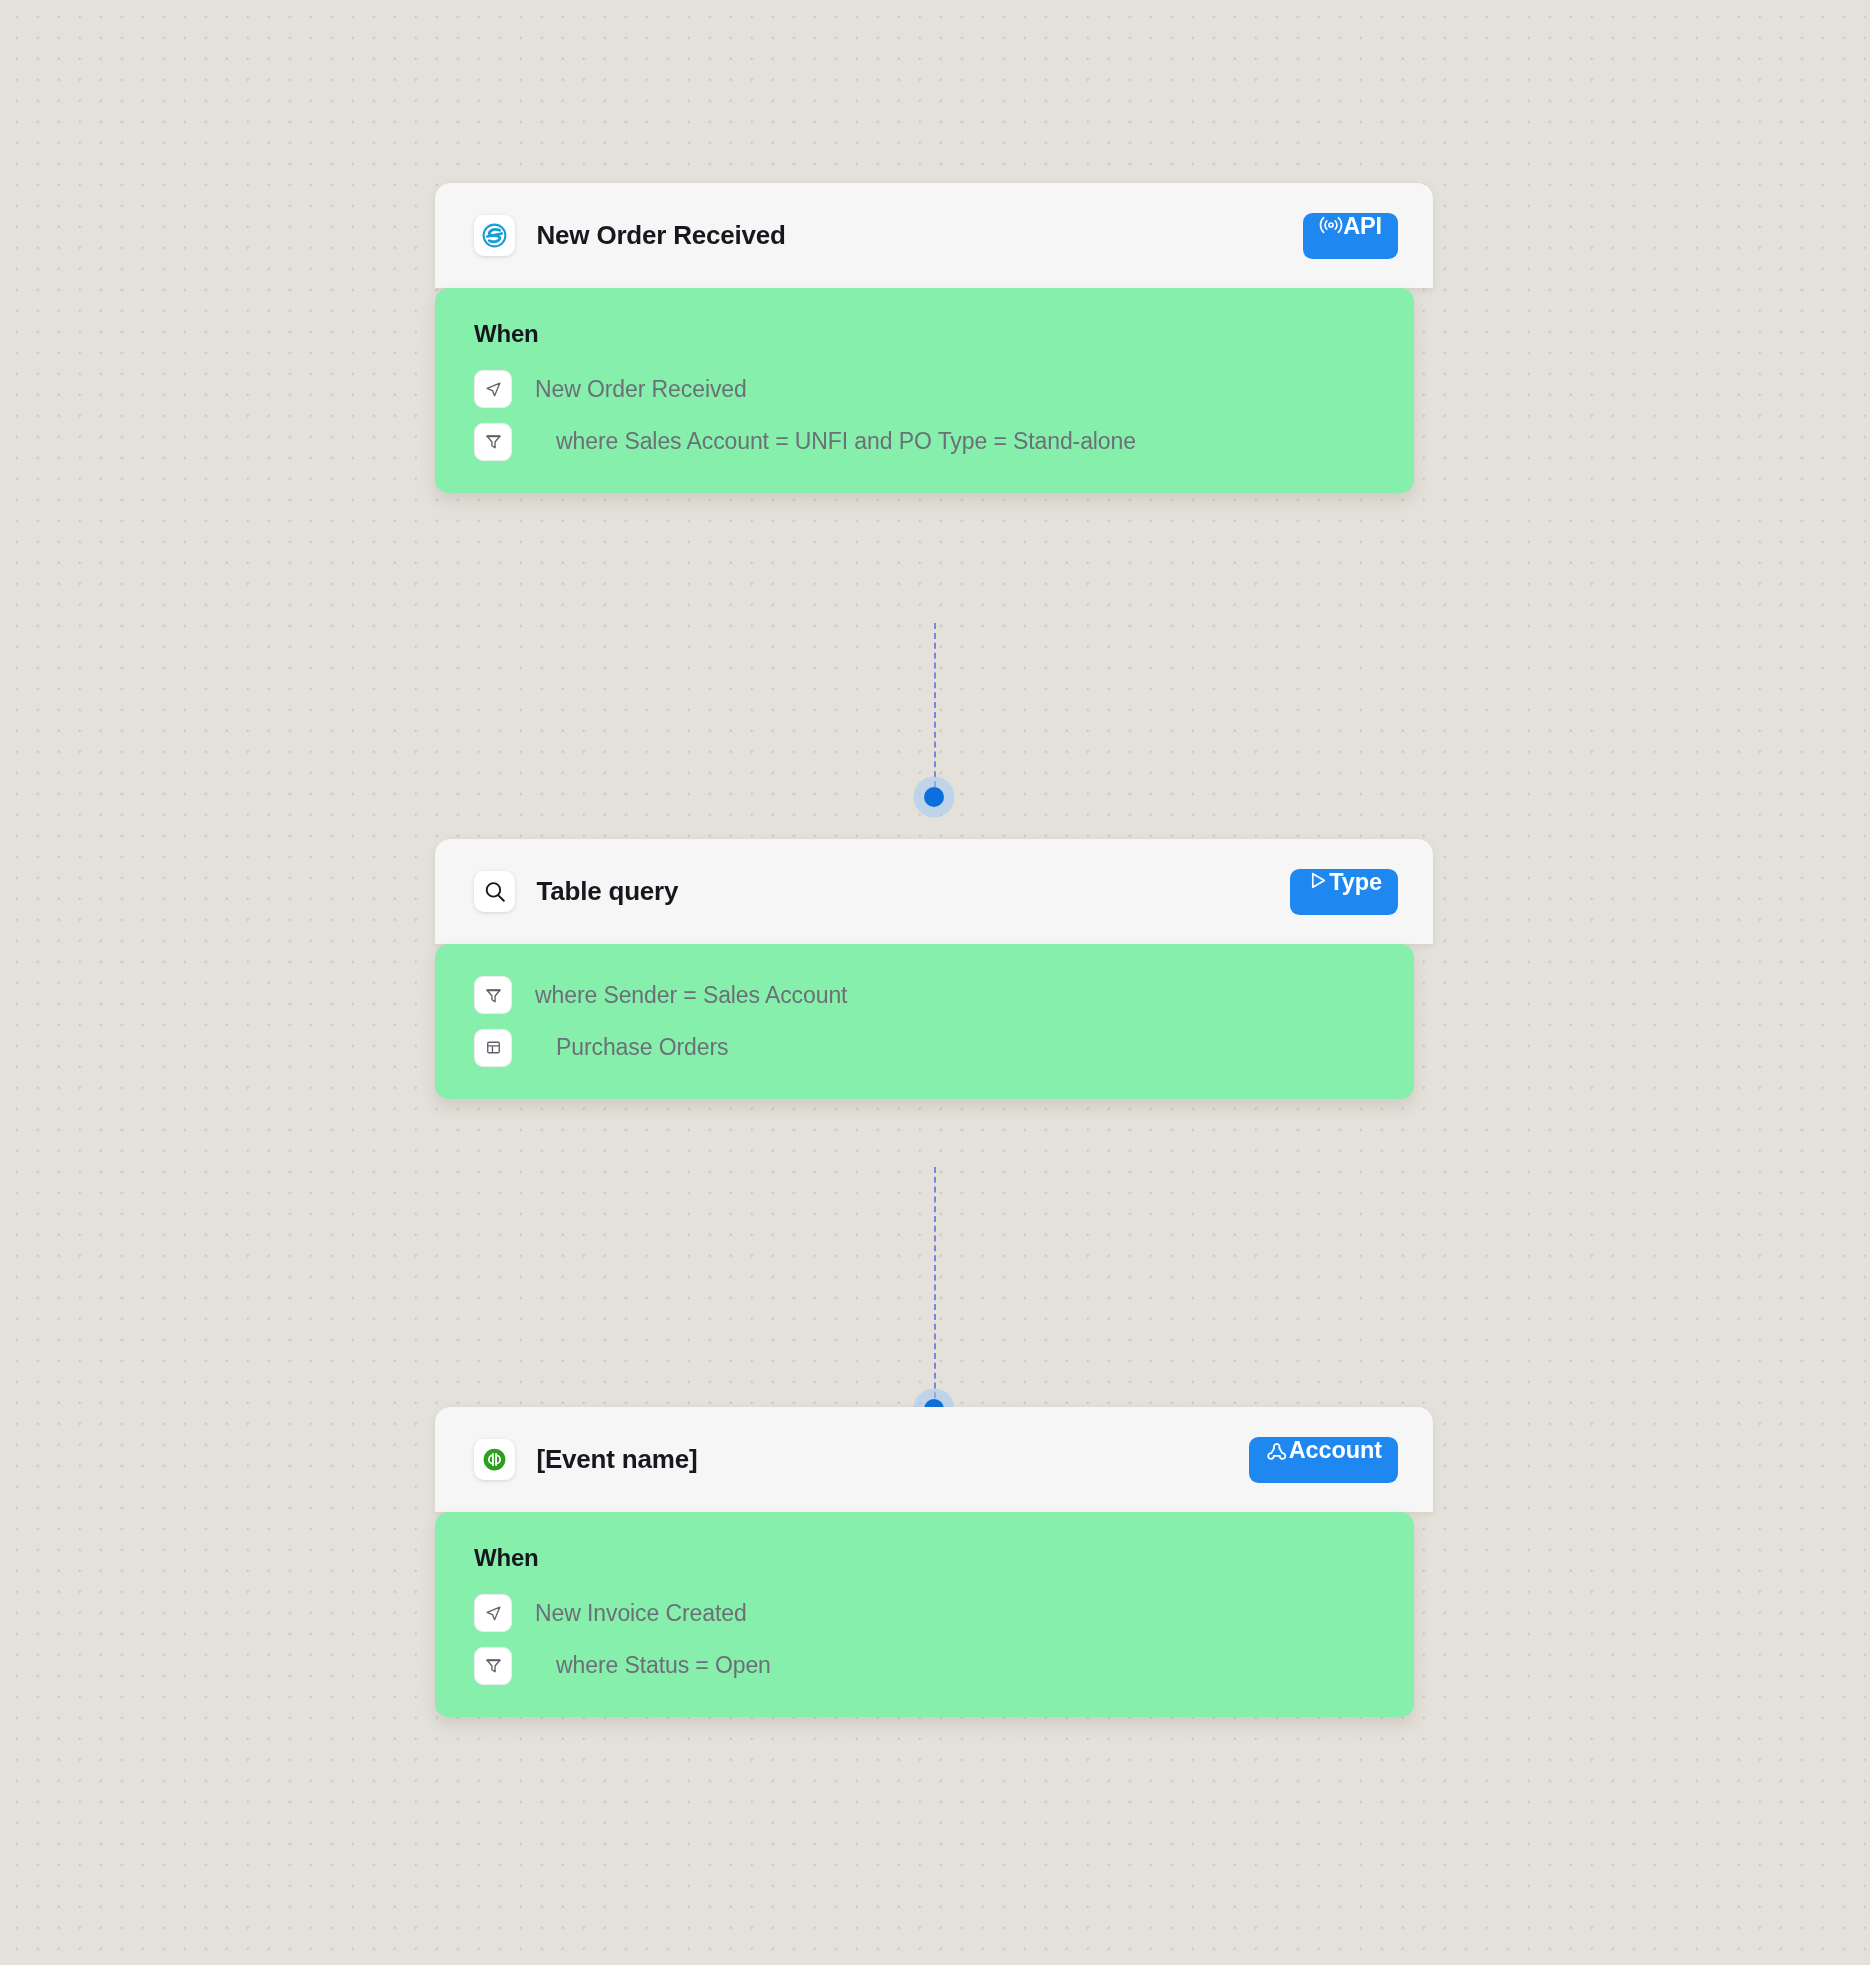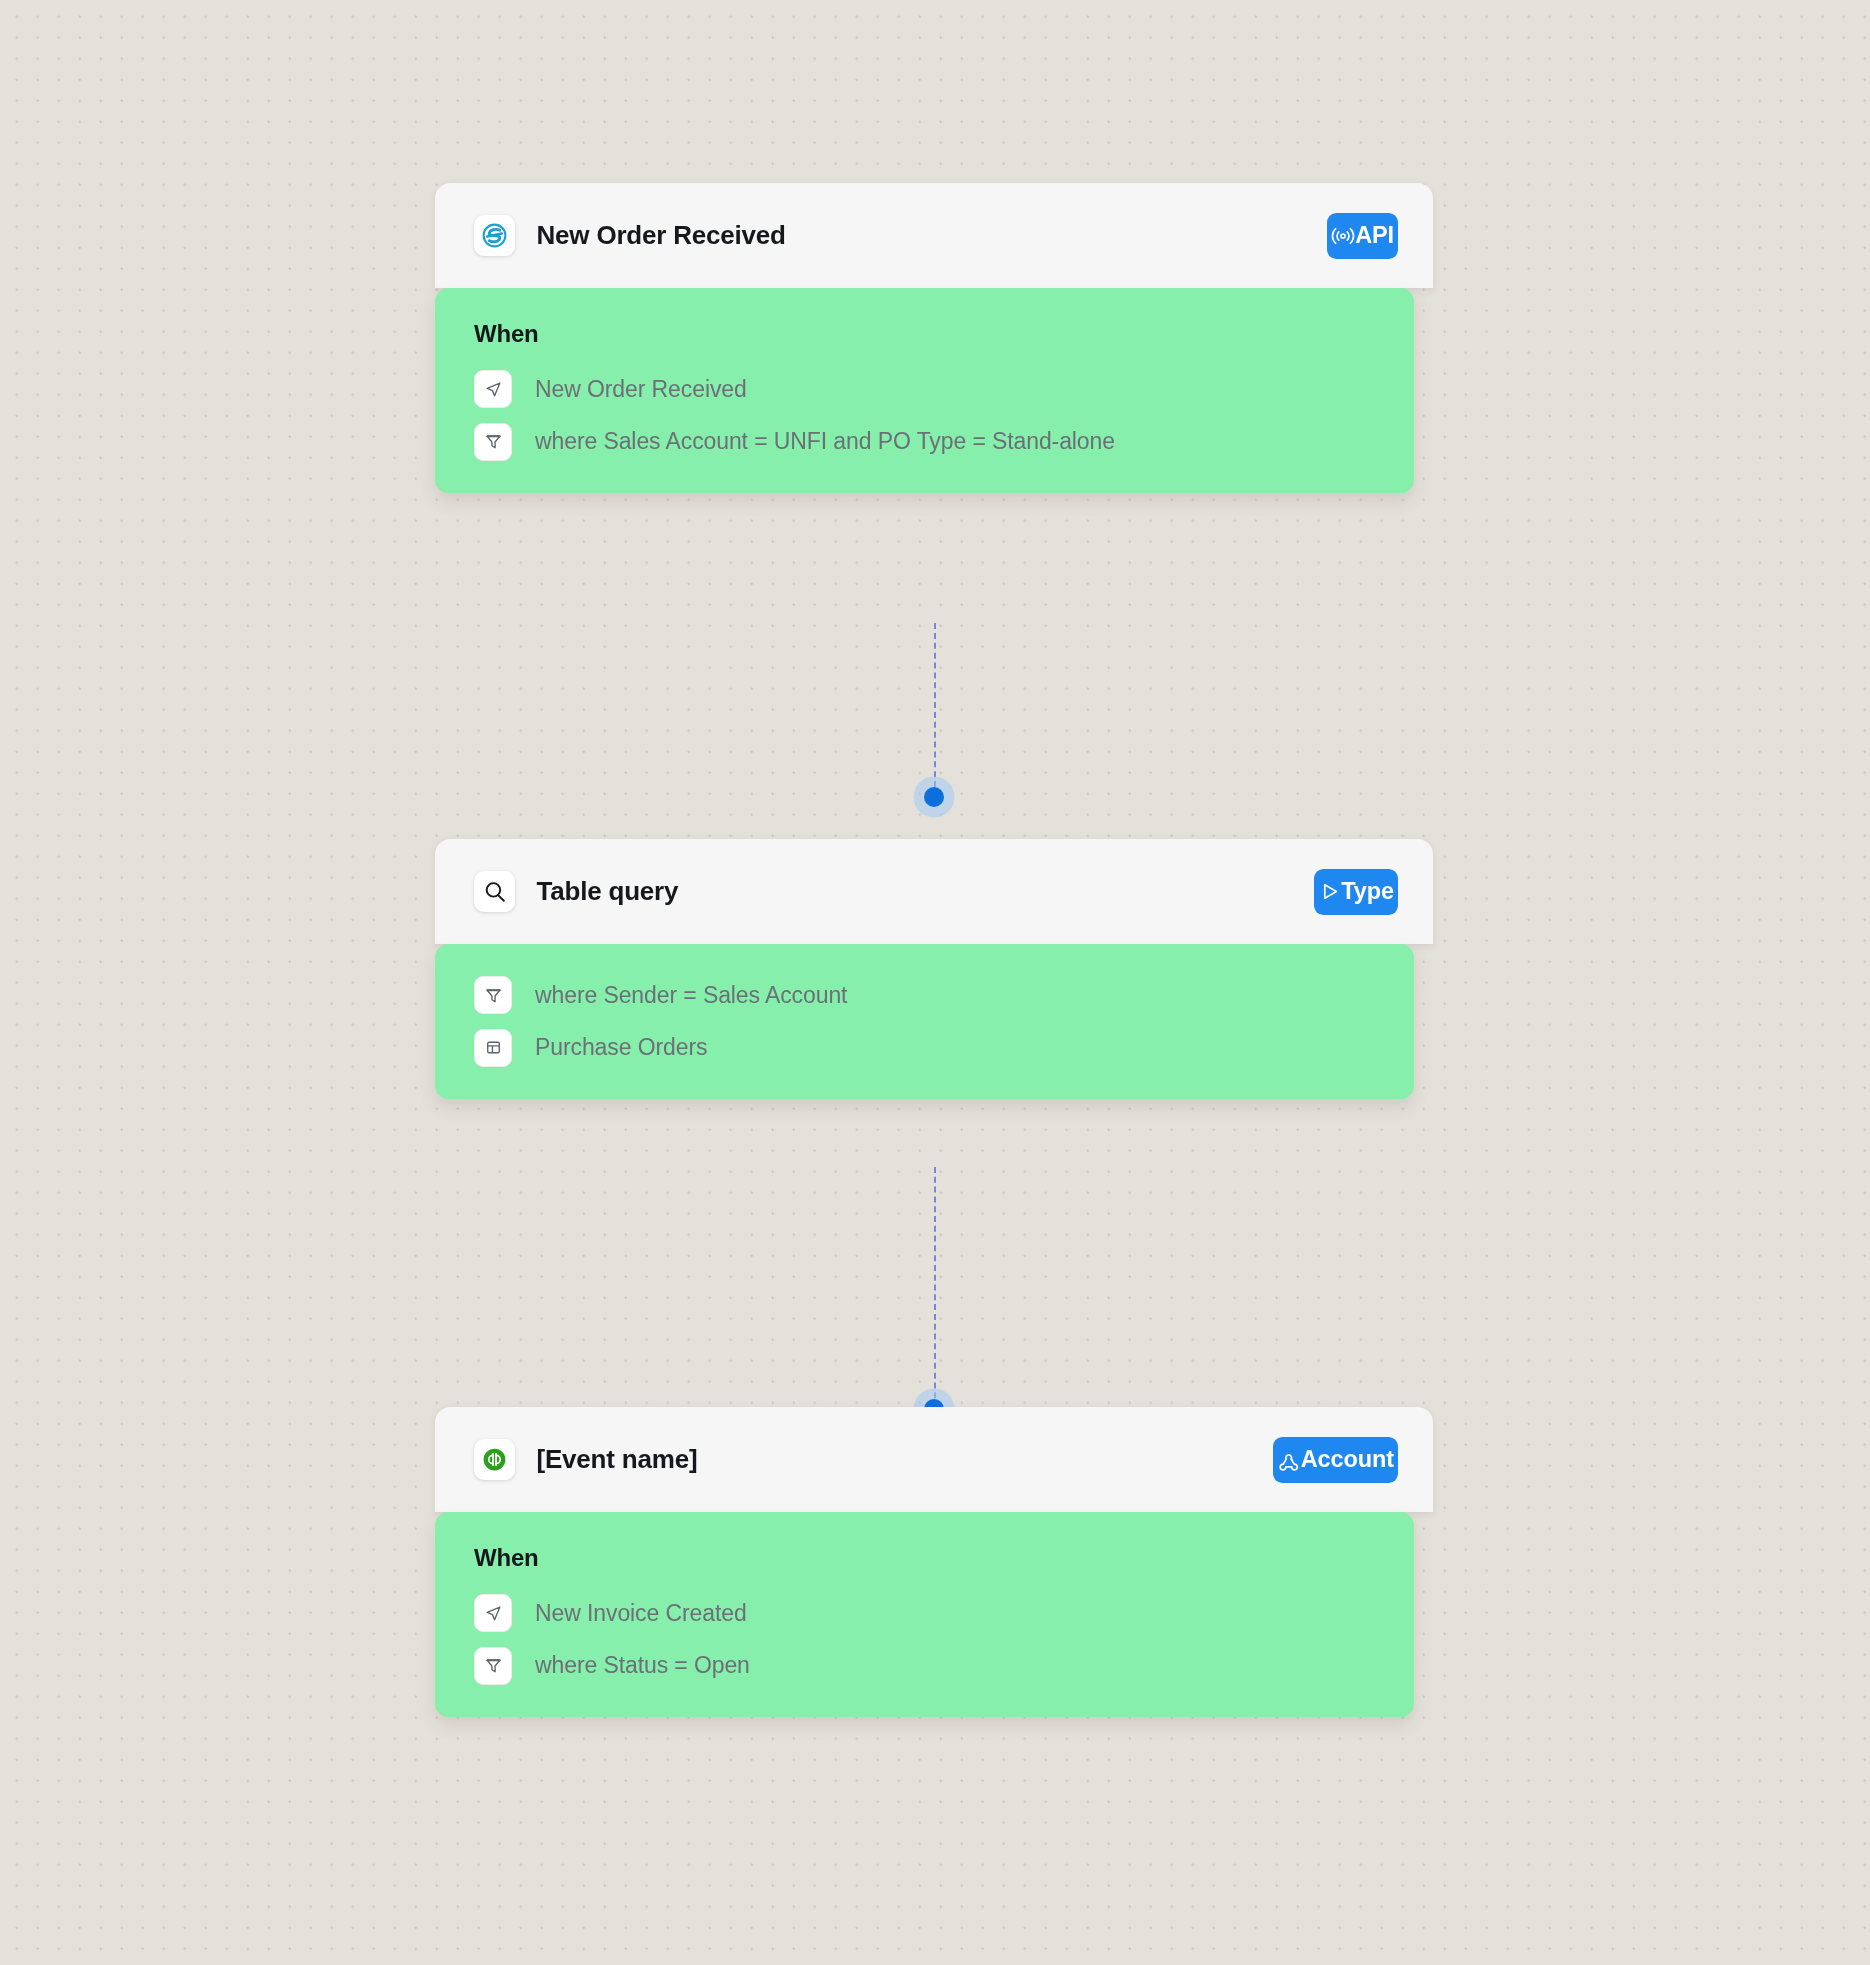--- a/index.html
+++ b/index.html
@@ -102,26 +102,25 @@
     font-weight: bold;
     color: #16181d;
     letter-spacing: -0.2px;
     white-space: nowrap;
   }
 
   .card-spacer { flex: 1 1 auto; }
 
   .badge {
     display: flex;
-    align-items: center;
     gap: 0;
     background: #1f88f0;
     border-radius: 9.4px;
     height: 46px;
-    padding: 0 4px;
+    padding: 0 16px;
     color: #ffffff;
     font-size: 23.5px;
     font-weight: bold;
     letter-spacing: -0.1px;
     cursor: pointer;
     white-space: nowrap;
   }
 
   .badge svg { display: block; flex: 0 0 auto; }
 
@@ -132,21 +131,21 @@
     color: #16181d;
     margin-bottom: 22px;
     letter-spacing: -0.2px;
   }
 
   .row {
     display: flex;
     align-items: center;
     margin-bottom: 14.6px;
   }
-  .row:last-child { margin-bottom: 0; }
+  .row:last-child { margin-bottom: 0; gap: 21px; }
 
   .row-icon {
     width: 38px;
     height: 38px;
     border-radius: 9px;
     border: 1px solid #ececed;
     background: #fff;
     display: flex;
     align-items: center;
     justify-content: center;

